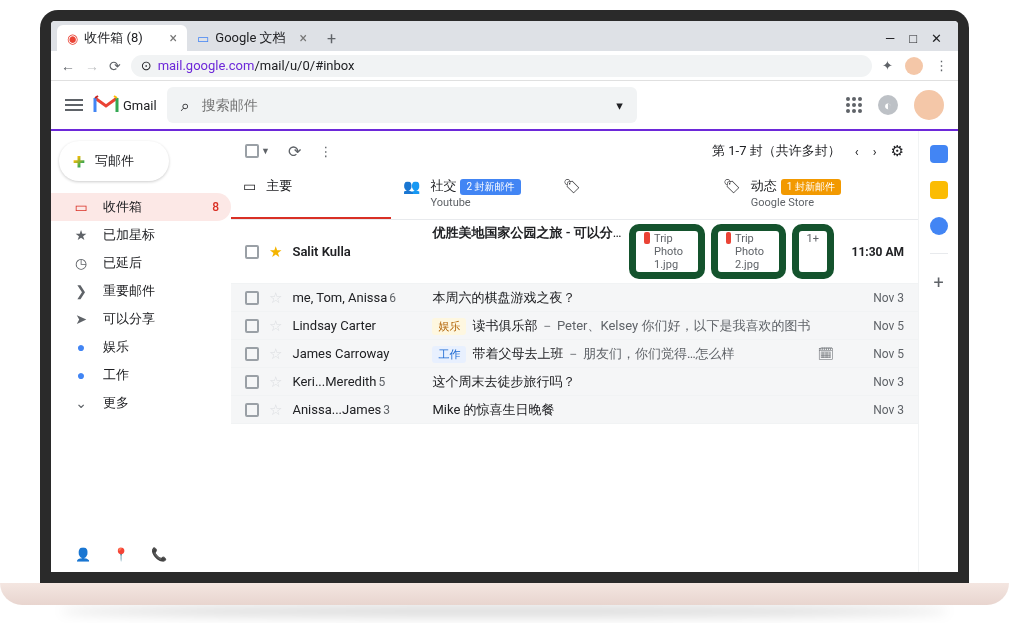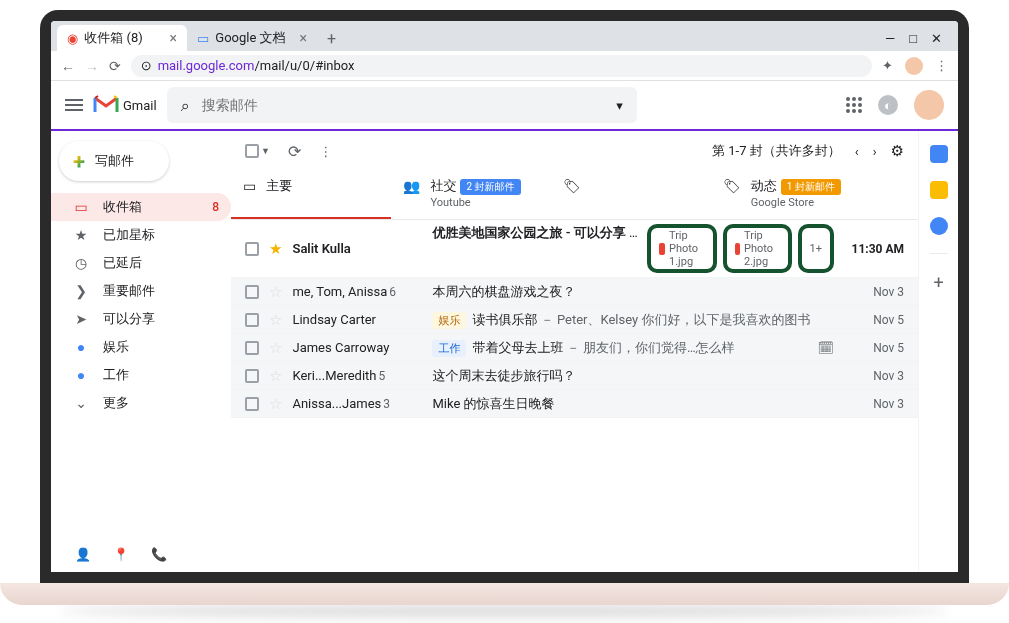--- a/index.html
+++ b/index.html
@@ -68,21 +68,21 @@
 .star.on{color:#f4b400}
 .sender{width:130px;white-space:nowrap;overflow:hidden;text-overflow:ellipsis}
 .sc{color:#5f6368;font-size:12px;margin-left:2px}
 .chip{display:inline-block;padding:1px 6px;border-radius:3px;font-size:11px;margin-right:6px}
 .c-blue{background:#e8f0fe;color:#1967d2}
 .c-orange{background:#fef7e0;color:#b06000}
 .content{flex:1;min-width:0;display:flex;gap:4px}
 .subj-line{white-space:nowrap;overflow:hidden;text-overflow:ellipsis}
 .snippet{color:#5f6368;font-weight:400}
 .attachments{display:flex;gap:6px}
-.att{display:inline-flex;align-items:center;gap:4px;border:4px solid #14532d;border-radius:10px;padding:1px 8px;font-size:11px;color:#5f6368}
+.att{display:inline-flex;align-items:flex-start;gap:4px;border:7px solid #14532d;border-radius:10px;padding:1px 8px;font-size:11px;color:#5f6368}
 .att .a-ico{width:12px;height:12px;background:#ea4335;border-radius:2px;display:inline-block}
 .date{width:60px;text-align:right;color:#5f6368;font-size:12px;white-space:nowrap}
 .row.unread .date{color:#202124;font-weight:700}
 .sidepanel{width:40px;border-left:1px solid #f1f3f4;display:flex;flex-direction:column;align-items:center;gap:18px;padding-top:14px}
 .sp-ico{width:18px;height:18px;border-radius:4px}
 .sp-cal{background:#4285f4}
 .sp-keep{background:#fbbc04}
 .sp-tasks{background:#4285f4;border-radius:50%}
 .sp-plus{color:#5f6368;font-size:18px}
 svg{display:block}

